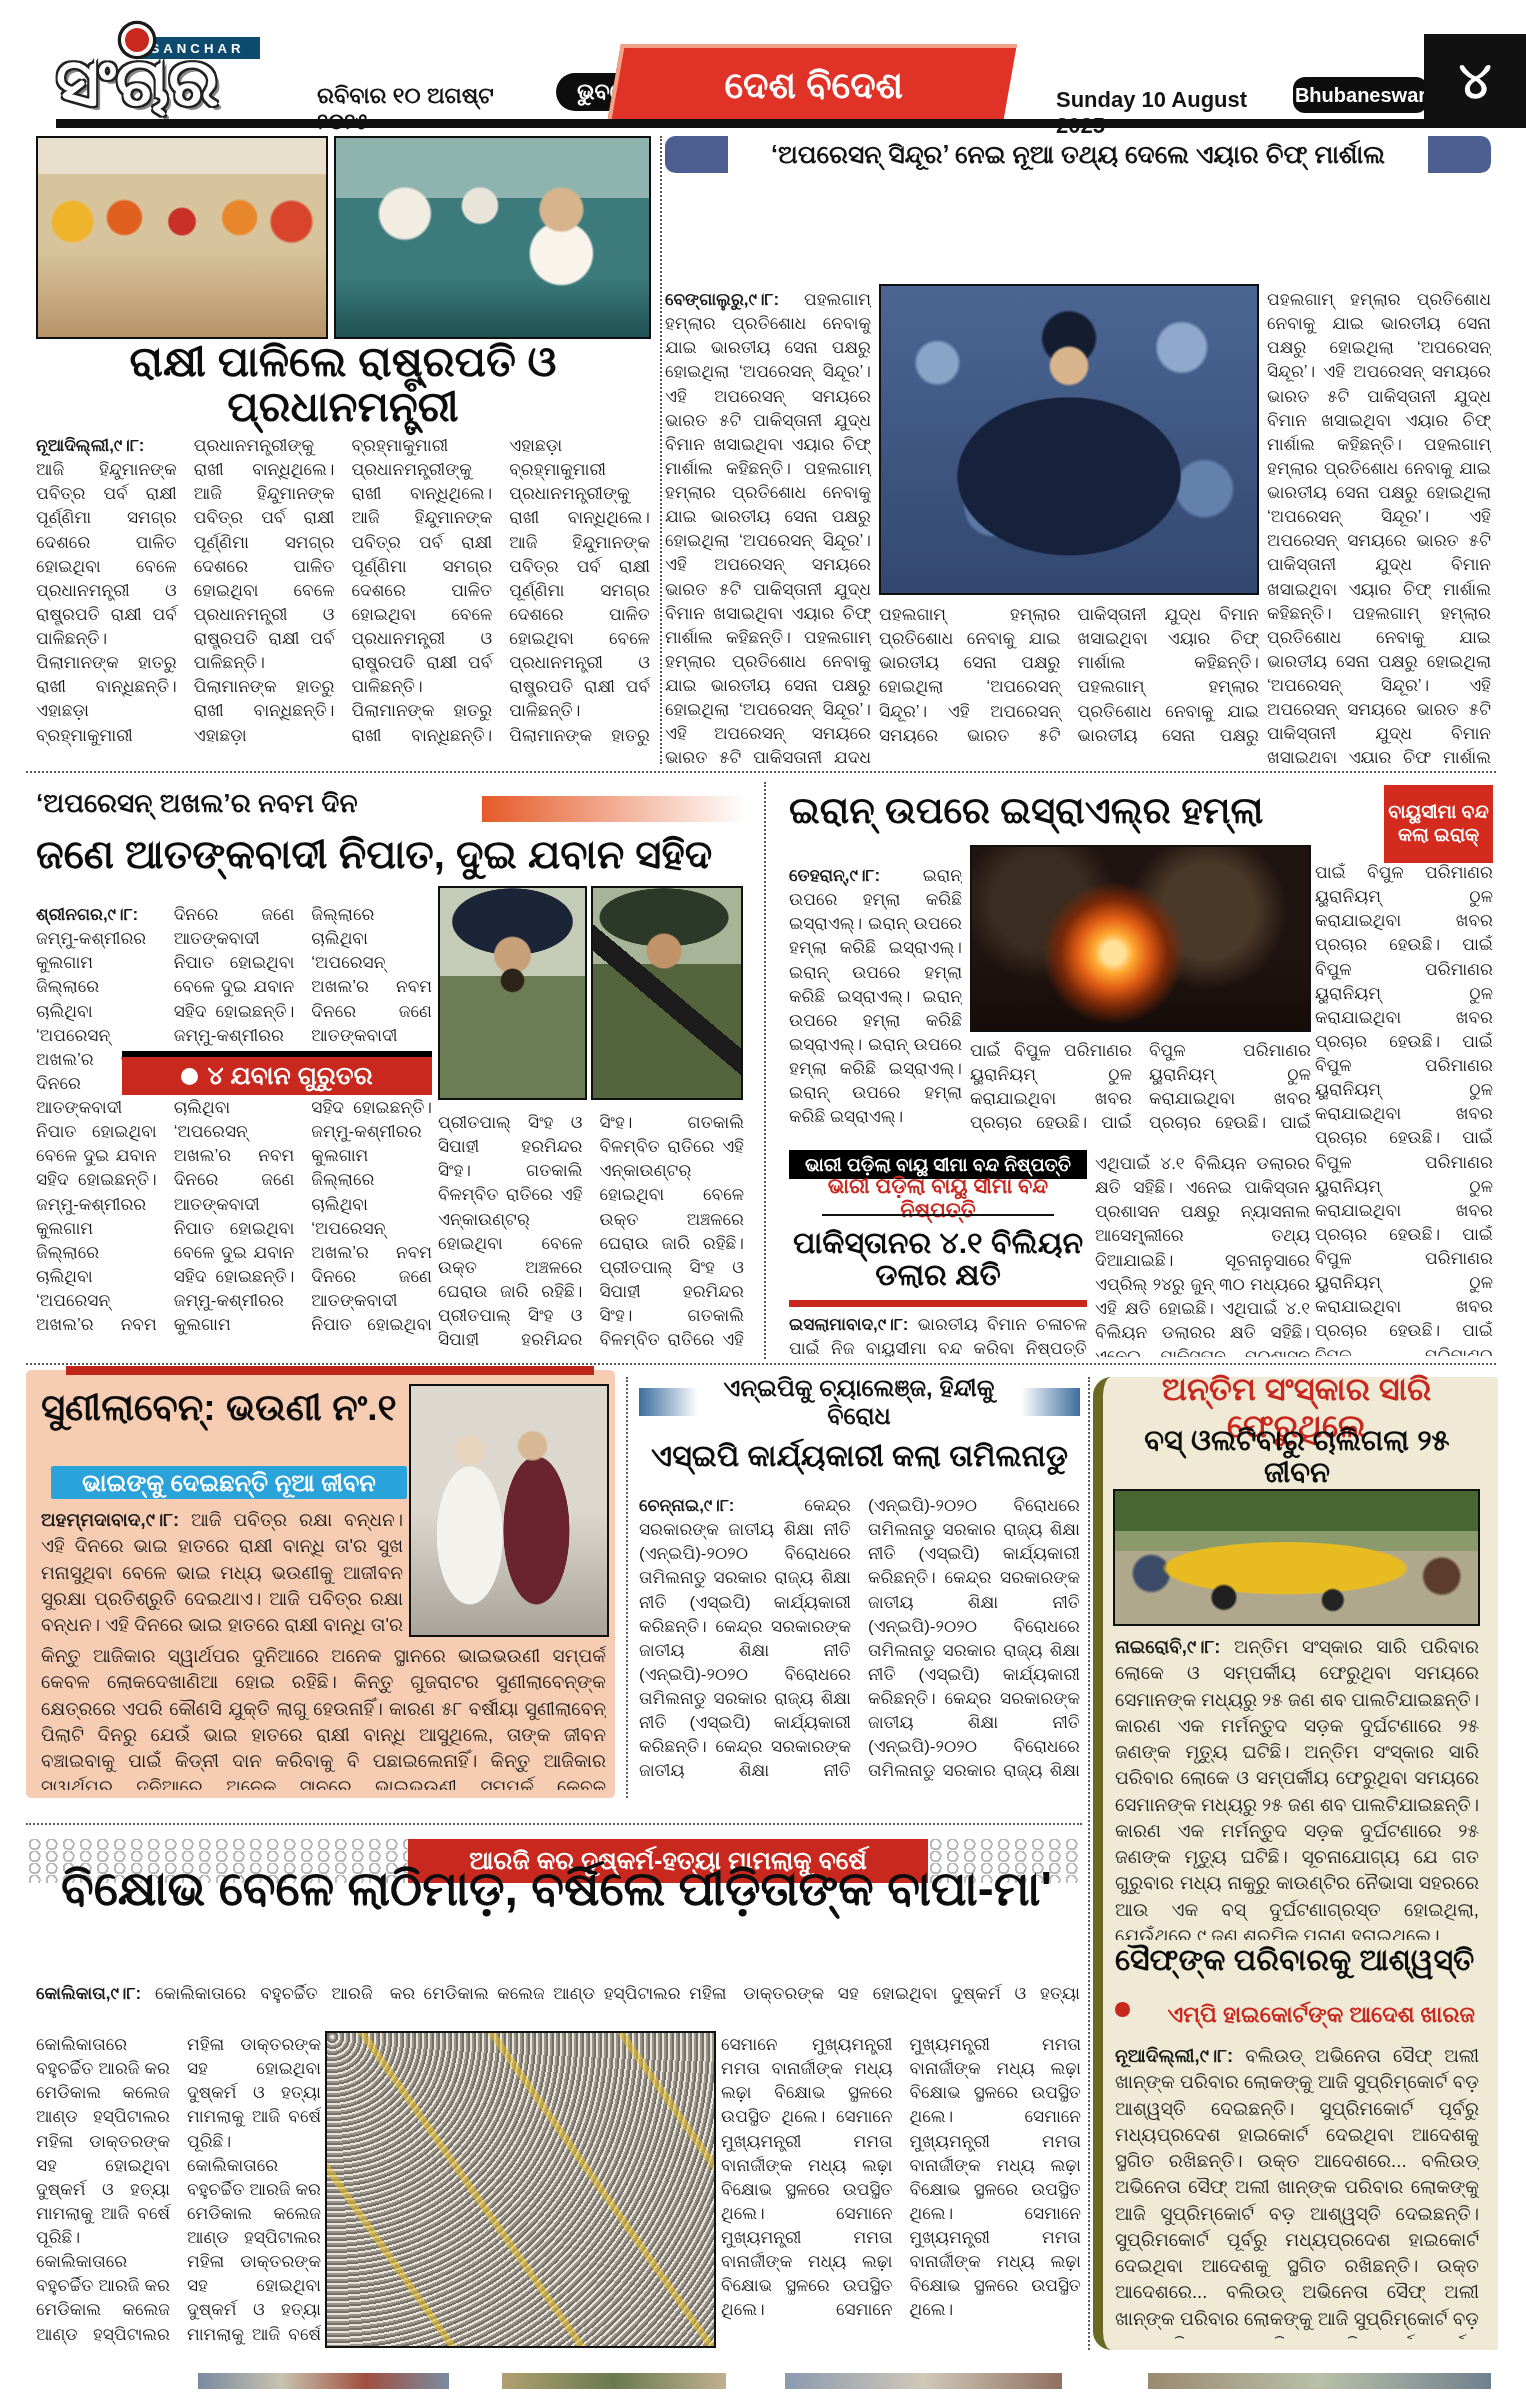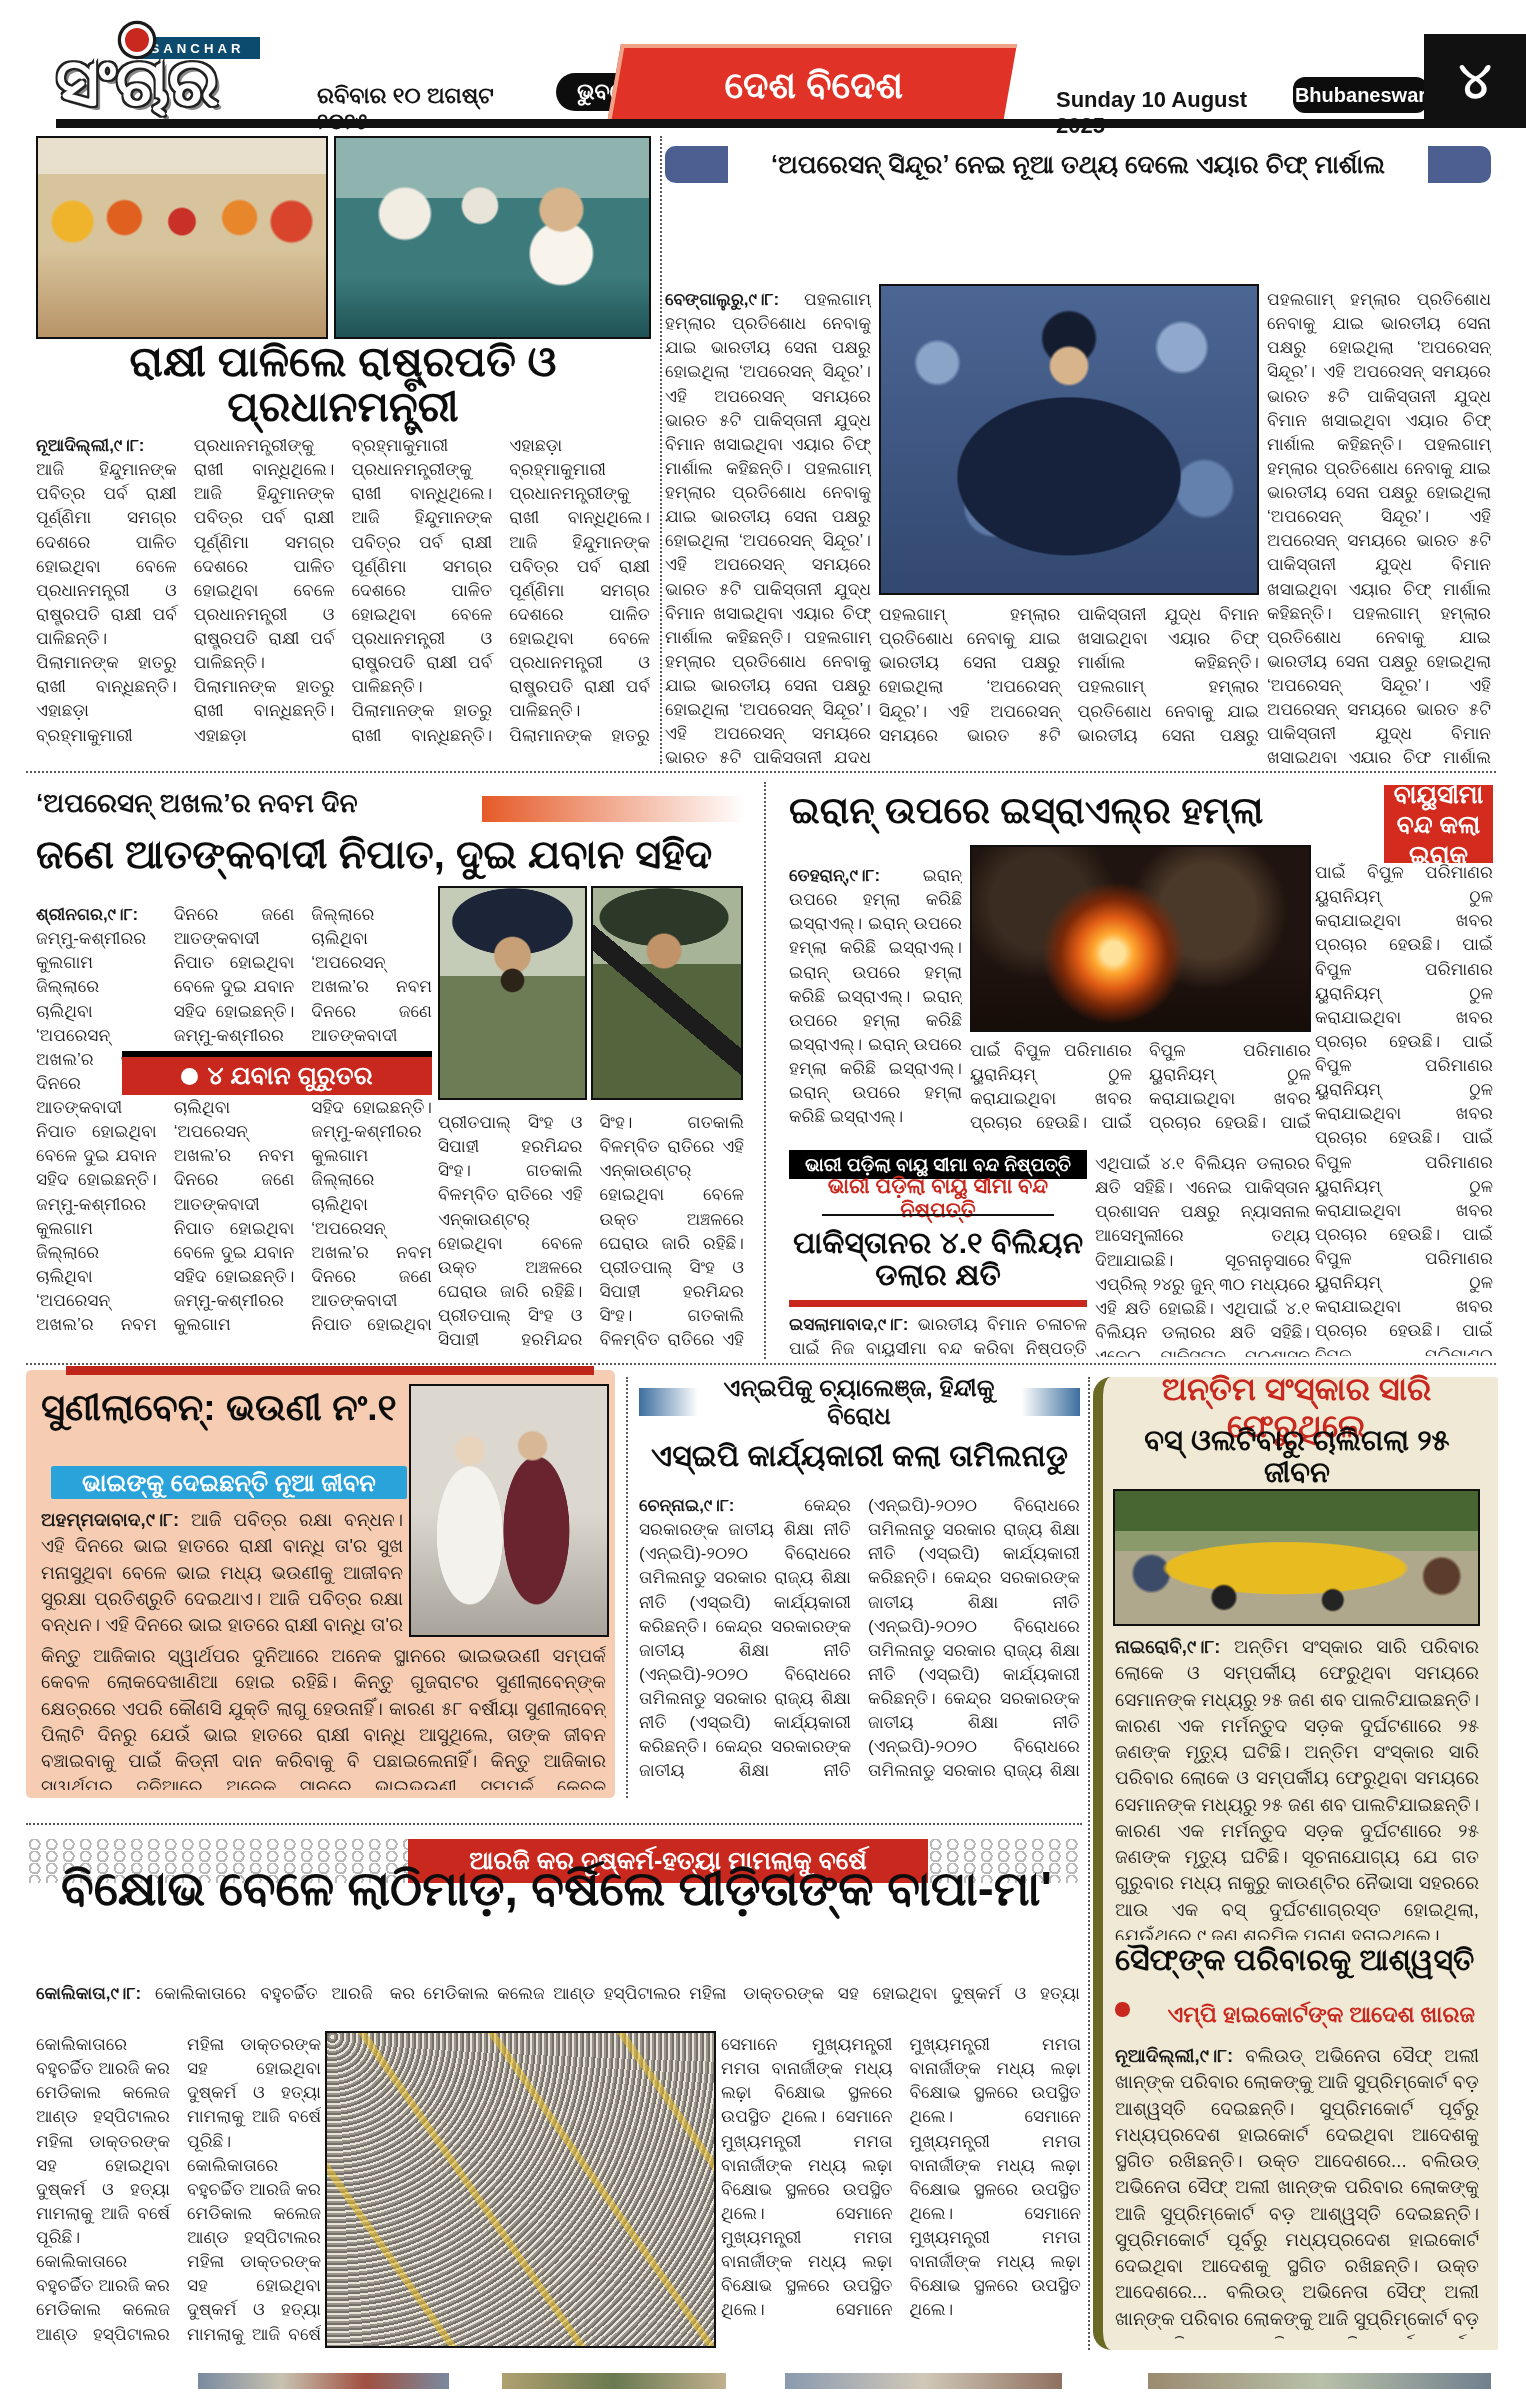--- a/index.html
+++ b/index.html
@@ -103,21 +103,21 @@
   <div class="abs ph ph-rakhi1" style="left:36px;top:136px;width:292px;height:203px;"></div>
   <div class="abs ph ph-rakhi2" style="left:334px;top:136px;width:317px;height:203px;"></div>
   <div class="abs hd center" style="left:36px;top:346px;width:614px;height:76px;font-size:42px;">ରାକ୍ଷୀ ପାଳିଲେ ରାଷ୍ଟ୍ରପତି ଓ ପ୍ରଧାନମନ୍ତ୍ରୀ</div>
   <div class="abs body-text cols4" style="left:36px;top:434px;width:614px;height:329px;">
     <span class="dl">ନୂଆଦିଲ୍ଲୀ,୯।୮:</span>
     <span>ଆଜି ହିନ୍ଦୁମାନଙ୍କ ପବିତ୍ର ପର୍ବ ରାକ୍ଷୀ ପୂର୍ଣ୍ଣିମା ସମଗ୍ର ଦେଶରେ ପାଳିତ ହୋଇଥିବା ବେଳେ ପ୍ରଧାନମନ୍ତ୍ରୀ ଓ ରାଷ୍ଟ୍ରପତି ରାକ୍ଷୀ ପର୍ବ ପାଳିଛନ୍ତି। ପିଲାମାନଙ୍କ ହାତରୁ ରାଖୀ ବାନ୍ଧିଛନ୍ତି। ଏହାଛଡ଼ା ବ୍ରହ୍ମାକୁମାରୀ ପ୍ରଧାନମନ୍ତ୍ରୀଙ୍କୁ ରାଖୀ ବାନ୍ଧିଥିଲେ। ଆଜି ହିନ୍ଦୁମାନଙ୍କ ପବିତ୍ର ପର୍ବ ରାକ୍ଷୀ ପୂର୍ଣ୍ଣିମା ସମଗ୍ର ଦେଶରେ ପାଳିତ ହୋଇଥିବା ବେଳେ ପ୍ରଧାନମନ୍ତ୍ରୀ ଓ ରାଷ୍ଟ୍ରପତି ରାକ୍ଷୀ ପର୍ବ ପାଳିଛନ୍ତି। ପିଲାମାନଙ୍କ ହାତରୁ ରାଖୀ ବାନ୍ଧିଛନ୍ତି। ଏହାଛଡ଼ା ବ୍ରହ୍ମାକୁମାରୀ ପ୍ରଧାନମନ୍ତ୍ରୀଙ୍କୁ ରାଖୀ ବାନ୍ଧିଥିଲେ। ଆଜି ହିନ୍ଦୁମାନଙ୍କ ପବିତ୍ର ପର୍ବ ରାକ୍ଷୀ ପୂର୍ଣ୍ଣିମା ସମଗ୍ର ଦେଶରେ ପାଳିତ ହୋଇଥିବା ବେଳେ ପ୍ରଧାନମନ୍ତ୍ରୀ ଓ ରାଷ୍ଟ୍ରପତି ରାକ୍ଷୀ ପର୍ବ ପାଳିଛନ୍ତି। ପିଲାମାନଙ୍କ ହାତରୁ ରାଖୀ ବାନ୍ଧିଛନ୍ତି। ଏହାଛଡ଼ା ବ୍ରହ୍ମାକୁମାରୀ ପ୍ରଧାନମନ୍ତ୍ରୀଙ୍କୁ ରାଖୀ ବାନ୍ଧିଥିଲେ। ଆଜି ହିନ୍ଦୁମାନଙ୍କ ପବିତ୍ର ପର୍ବ ରାକ୍ଷୀ ପୂର୍ଣ୍ଣିମା ସମଗ୍ର ଦେଶରେ ପାଳିତ ହୋଇଥିବା ବେଳେ ପ୍ରଧାନମନ୍ତ୍ରୀ ଓ ରାଷ୍ଟ୍ରପତି ରାକ୍ଷୀ ପର୍ବ ପାଳିଛନ୍ତି। ପିଲାମାନଙ୍କ ହାତରୁ ରାଖୀ ବାନ୍ଧିଛନ୍ତି। ଏହାଛଡ଼ା ବ୍ରହ୍ମାକୁମାରୀ ପ୍ରଧାନମନ୍ତ୍ରୀଙ୍କୁ ରାଖୀ ବାନ୍ଧିଥିଲେ। ଆଜି ହିନ୍ଦୁମାନଙ୍କ ପବିତ୍ର ପର୍ବ ରାକ୍ଷୀ ପୂର୍ଣ୍ଣିମା ସମଗ୍ର ଦେଶରେ ପାଳିତ ହୋଇଥିବା ବେଳେ ପ୍ରଧାନମନ୍ତ୍ରୀ ଓ ରାଷ୍ଟ୍ରପତି ରାକ୍ଷୀ ପର୍ବ ପାଳିଛନ୍ତି। ପିଲାମାନଙ୍କ ହାତରୁ ରାଖୀ ବାନ୍ଧିଛନ୍ତି। ଏହାଛଡ଼ା ବ୍ରହ୍ମାକୁମାରୀ ପ୍ରଧାନମନ୍ତ୍ରୀଙ୍କୁ ରାଖୀ ବାନ୍ଧିଥିଲେ।</span>
   </div>
 
   <div class="abs dotv" style="left:660px;top:136px;height:628px;"></div>
 
-  <div class="abs" style="left:665px;top:136px;width:826px;height:37px;margin-top:10px;">
+  <div class="abs" style="left:665px;top:136px;width:826px;height:37px;">
     <span class="kbar-end" style="left:0;border-radius:10.6px 0 0 10.6px;"></span>
     <span class="kbar-end" style="right:0;border-radius:0 10.6px 10.6px 0;"></span>
     <span class="abs center" style="left:66px;top:0;width:694px;height:37px;font-size:25px;font-weight:800;">‘ଅପରେସନ୍ ସିନ୍ଦୂର’ ନେଇ ନୂଆ ତଥ୍ୟ ଦେଲେ ଏୟାର ଚିଫ୍ ମାର୍ଶାଲ</span>
   </div>
   <div class="abs ph ph-airchief" style="left:879px;top:284px;width:380px;height:311px;"></div>
   <div class="abs body-text" style="left:665px;top:288px;width:206px;height:475px;">
     <span class="dl">ବେଙ୍ଗାଲୁରୁ,୯।୮:</span>
     <span>ପହଲଗାମ୍ ହମ୍‌ଲାର ପ୍ରତିଶୋଧ ନେବାକୁ ଯାଇ ଭାରତୀୟ ସେନା ପକ୍ଷରୁ ହୋଇଥିଲା ‘ଅପରେସନ୍ ସିନ୍ଦୂର’। ଏହି ଅପରେସନ୍ ସମୟରେ ଭାରତ ୫ଟି ପାକିସ୍ତାନୀ ଯୁଦ୍ଧ ବିମାନ ଖସାଇଥିବା ଏୟାର ଚିଫ୍ ମାର୍ଶାଲ କହିଛନ୍ତି। ପହଲଗାମ୍ ହମ୍‌ଲାର ପ୍ରତିଶୋଧ ନେବାକୁ ଯାଇ ଭାରତୀୟ ସେନା ପକ୍ଷରୁ ହୋଇଥିଲା ‘ଅପରେସନ୍ ସିନ୍ଦୂର’। ଏହି ଅପରେସନ୍ ସମୟରେ ଭାରତ ୫ଟି ପାକିସ୍ତାନୀ ଯୁଦ୍ଧ ବିମାନ ଖସାଇଥିବା ଏୟାର ଚିଫ୍ ମାର୍ଶାଲ କହିଛନ୍ତି। ପହଲଗାମ୍ ହମ୍‌ଲାର ପ୍ରତିଶୋଧ ନେବାକୁ ଯାଇ ଭାରତୀୟ ସେନା ପକ୍ଷରୁ ହୋଇଥିଲା ‘ଅପରେସନ୍ ସିନ୍ଦୂର’। ଏହି ଅପରେସନ୍ ସମୟରେ ଭାରତ ୫ଟି ପାକିସ୍ତାନୀ ଯୁଦ୍ଧ ବିମାନ ଖସାଇଥିବା ଏୟାର ଚିଫ୍ ମାର୍ଶାଲ କହିଛନ୍ତି। ପହଲଗାମ୍ ହମ୍‌ଲାର ପ୍ରତିଶୋଧ ନେବାକୁ ଯାଇ ଭାରତୀୟ ସେନା ପକ୍ଷରୁ ହୋଇଥିଲା ‘ଅପରେସନ୍ ସିନ୍ଦୂର’। ଏହି ଅପରେସନ୍ ସମୟରେ ଭାରତ ୫ଟି ପାକିସ୍ତାନୀ ଯୁଦ୍ଧ ବିମାନ ଖସାଇଥିବା ଏୟାର ଚିଫ୍ ମାର୍ଶାଲ କହିଛନ୍ତି।</span>
   </div>
   <div class="abs body-text" style="left:1267px;top:288px;width:224px;height:475px;">
@@ -143,21 +143,21 @@
   </div>
   <div class="abs ph ph-soldier1" style="left:438px;top:886px;width:149px;height:214px;"></div>
   <div class="abs ph ph-soldier2" style="left:591px;top:886px;width:152px;height:214px;"></div>
   <div class="abs body-text cols2" style="left:438px;top:1111px;width:306px;height:245px;">
     <span>ପ୍ରୀତପାଲ୍ ସିଂହ ଓ ସିପାହୀ ହରମିନ୍ଦର ସିଂହ। ଗତକାଲି ବିଳମ୍ବିତ ରାତିରେ ଏହି ଏନ୍‌କାଉଣ୍ଟର୍ ହୋଇଥିବା ବେଳେ ଉକ୍ତ ଅଞ୍ଚଳରେ ଘେରାଉ ଜାରି ରହିଛି। ପ୍ରୀତପାଲ୍ ସିଂହ ଓ ସିପାହୀ ହରମିନ୍ଦର ସିଂହ। ଗତକାଲି ବିଳମ୍ବିତ ରାତିରେ ଏହି ଏନ୍‌କାଉଣ୍ଟର୍ ହୋଇଥିବା ବେଳେ ଉକ୍ତ ଅଞ୍ଚଳରେ ଘେରାଉ ଜାରି ରହିଛି। ପ୍ରୀତପାଲ୍ ସିଂହ ଓ ସିପାହୀ ହରମିନ୍ଦର ସିଂହ। ଗତକାଲି ବିଳମ୍ବିତ ରାତିରେ ଏହି ଏନ୍‌କାଉଣ୍ଟର୍ ହୋଇଥିବା ବେଳେ ଉକ୍ତ ଅଞ୍ଚଳରେ ଘେରାଉ ଜାରି ରହିଛି। ପ୍ରୀତପାଲ୍ ସିଂହ ଓ ସିପାହୀ ହରମିନ୍ଦର ସିଂହ। ଗତକାଲି ବିଳମ୍ବିତ ରାତିରେ ଏହି ଏନ୍‌କାଉଣ୍ଟର୍ ହୋଇଥିବା ବେଳେ ଉକ୍ତ ଅଞ୍ଚଳରେ ଘେରାଉ ଜାରି ରହିଛି।</span>
   </div>
 
   <div class="abs dotv" style="left:764px;top:782px;height:577px;"></div>
 
   <div class="abs hd" style="left:789px;top:791px;width:587px;height:63px;font-size:37px;">ଇରାନ୍ ଉପରେ ଇସ୍ରାଏଲ୍ର ହମ୍ଲା</div>
-  <div class="abs redbox" style="left:1384px;top:785px;width:109px;height:78px;font-size:25px;text-align:center;line-height:1.2;background:#d42b1f;">ବାୟୁସୀମା ବନ୍ଦ କଲା ଇରାକ୍</div>
+  <div class="abs redbox" style="left:1384px;top:785px;width:109px;height:78px;font-size:19px;text-align:center;line-height:1.2;background:#d42b1f;">ବାୟୁସୀମା ବନ୍ଦ କଲା ଇରାକ୍</div>
   <div class="abs body-text" style="left:1315px;top:861px;width:178px;height:495px;">
     <span>ପାଇଁ ବିପୁଳ ପରିମାଣର ୟୁରାନିୟମ୍ ଠୁଳ କରାଯାଇଥିବା ଖବର ପ୍ରଚାର ହେଉଛି। ପାଇଁ ବିପୁଳ ପରିମାଣର ୟୁରାନିୟମ୍ ଠୁଳ କରାଯାଇଥିବା ଖବର ପ୍ରଚାର ହେଉଛି। ପାଇଁ ବିପୁଳ ପରିମାଣର ୟୁରାନିୟମ୍ ଠୁଳ କରାଯାଇଥିବା ଖବର ପ୍ରଚାର ହେଉଛି। ପାଇଁ ବିପୁଳ ପରିମାଣର ୟୁରାନିୟମ୍ ଠୁଳ କରାଯାଇଥିବା ଖବର ପ୍ରଚାର ହେଉଛି। ପାଇଁ ବିପୁଳ ପରିମାଣର ୟୁରାନିୟମ୍ ଠୁଳ କରାଯାଇଥିବା ଖବର ପ୍ରଚାର ହେଉଛି। ପାଇଁ ବିପୁଳ ପରିମାଣର ୟୁରାନିୟମ୍ ଠୁଳ କରାଯାଇଥିବା ଖବର ପ୍ରଚାର ହେଉଛି। ପାଇଁ ବିପୁଳ ପରିମାଣର ୟୁରାନିୟମ୍ ଠୁଳ କରାଯାଇଥିବା ଖବର ପ୍ରଚାର ହେଉଛି।</span>
   </div>
   <div class="abs body-text" style="left:789px;top:864px;width:173px;height:282px;">
     <span class="dl">ତେହରାନ୍,୯।୮:</span>
     <span>ଇରାନ୍ ଉପରେ ହମ୍‌ଲା କରିଛି ଇସ୍ରାଏଲ୍। ଇରାନ୍ ଉପରେ ହମ୍‌ଲା କରିଛି ଇସ୍ରାଏଲ୍। ଇରାନ୍ ଉପରେ ହମ୍‌ଲା କରିଛି ଇସ୍ରାଏଲ୍। ଇରାନ୍ ଉପରେ ହମ୍‌ଲା କରିଛି ଇସ୍ରାଏଲ୍। ଇରାନ୍ ଉପରେ ହମ୍‌ଲା କରିଛି ଇସ୍ରାଏଲ୍। ଇରାନ୍ ଉପରେ ହମ୍‌ଲା କରିଛି ଇସ୍ରାଏଲ୍।</span>
   </div>
   <div class="abs ph ph-explosion" style="left:970px;top:845px;width:341px;height:187px;"></div>
   <div class="abs body-text cols2" style="left:970px;top:1039px;width:341px;height:107px;">
     <span>ପାଇଁ ବିପୁଳ ପରିମାଣର ୟୁରାନିୟମ୍ ଠୁଳ କରାଯାଇଥିବା ଖବର ପ୍ରଚାର ହେଉଛି। ପାଇଁ ବିପୁଳ ପରିମାଣର ୟୁରାନିୟମ୍ ଠୁଳ କରାଯାଇଥିବା ଖବର ପ୍ରଚାର ହେଉଛି। ପାଇଁ ବିପୁଳ ପରିମାଣର ୟୁରାନିୟମ୍ ଠୁଳ କରାଯାଇଥିବା ଖବର ପ୍ରଚାର ହେଉଛି।</span>

